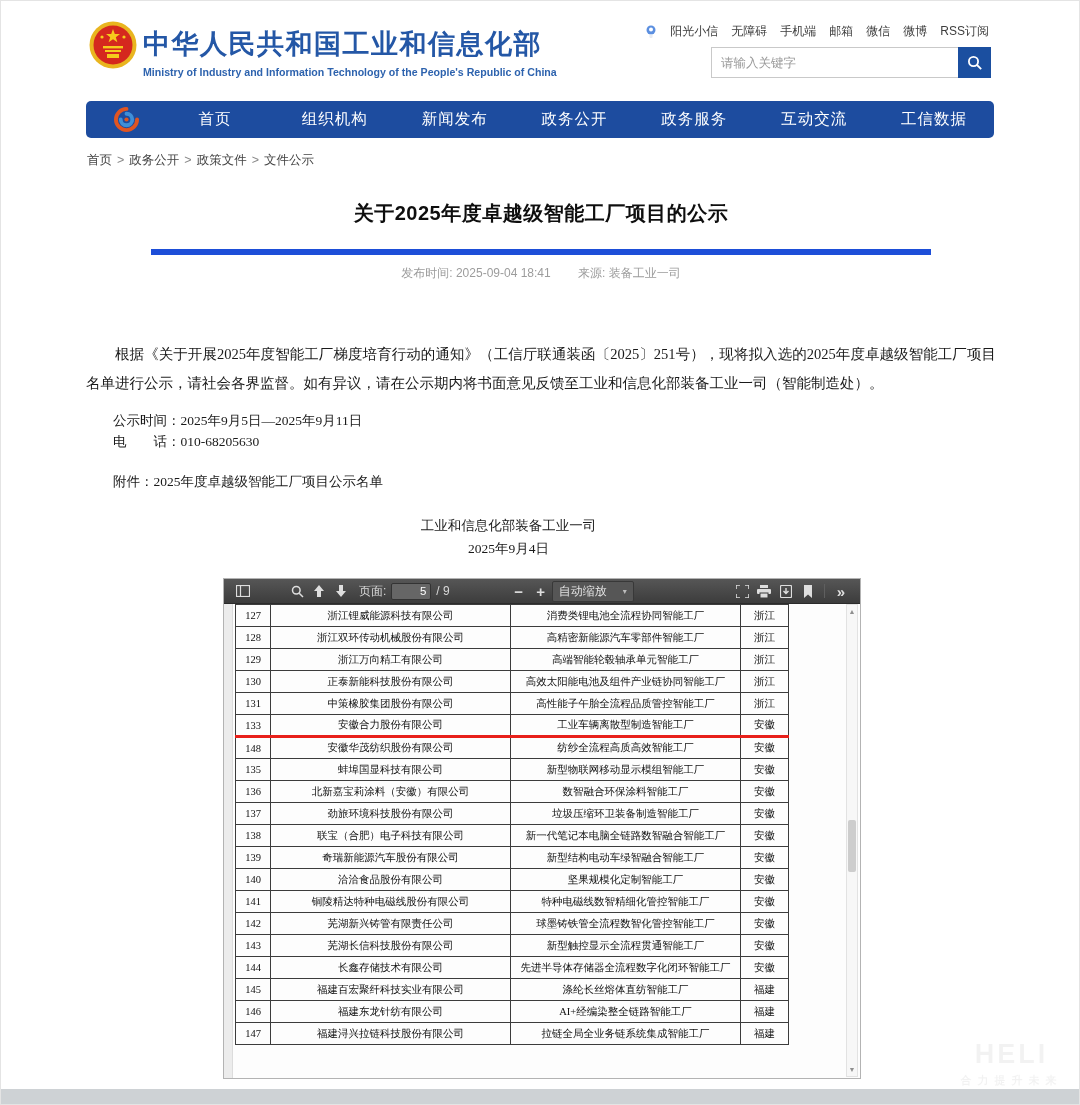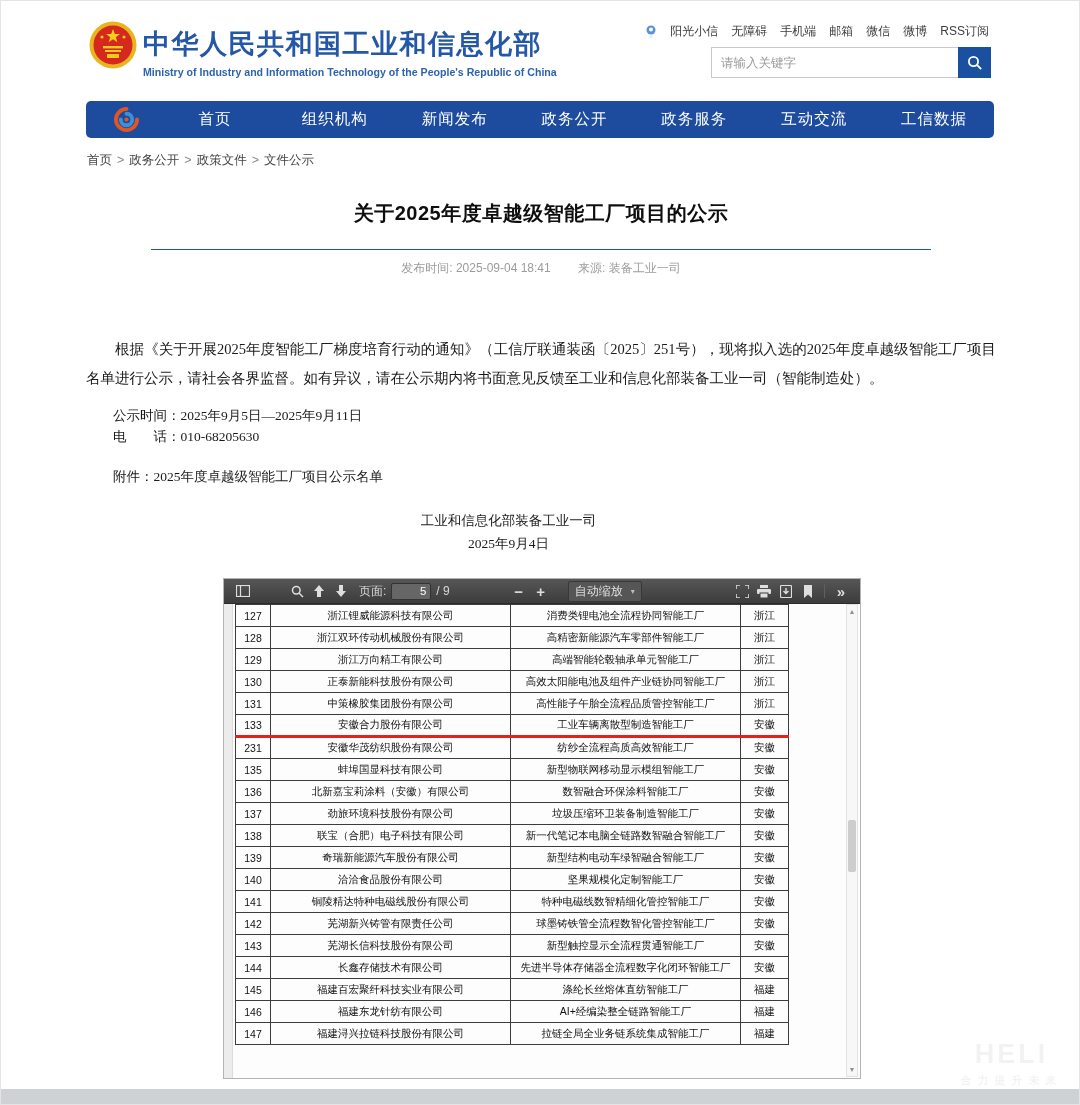--- a/index.html
+++ b/index.html
@@ -30,21 +30,21 @@
   .nav-item { flex:1; text-align:center; color:#fff; font-size:15.5px; letter-spacing:1px; cursor:pointer; }
 
   
   .breadcrumb { position:absolute; left:86px; top:151px; font-size:12.5px; color:#444; }
   .breadcrumb span.sep { color:#888; margin:0 5px; }
   .breadcrumb a { color:#444; text-decoration:none; cursor:pointer; }
 
   
   .article { position:absolute; left:85px; top:199px; width:910px; font-family:"Liberation Serif", serif; color:#1a1a1a; }
   .article-title { font-family:"Liberation Sans", sans-serif; text-align:center; font-size:20px; font-weight:bold; color:#0e0e0e; letter-spacing:0.5px; }
-  .meta-wrap { margin:22px 65px 0; border-top:1px solid #1d4ed8; padding-top:10px; text-align:center;
+  .meta-wrap { margin:22px 65px 0; border-top:6px solid #1d4ed8; padding-top:10px; text-align:center;
                font-family:"Liberation Sans", sans-serif; font-size:12px; color:#9c9c9c; }
   .meta-wrap span { margin:0 12px; }
   .body-para { margin-top:58px; font-size:14.5px; line-height:29px; text-indent:2em; text-align:justify; }
   .info-lines { margin-top:13px; }
   .info-lines p { line-height:20.5px; font-size:13.5px; text-indent:2em; }
   .attach { margin-top:21px; font-size:13.5px; text-indent:2em; }
   .sign { margin-top:26px; text-align:center; padding-right:65px; font-size:13.5px; }
   .sign-date { margin-top:5px; text-align:center; padding-right:65px; font-size:13.5px; }
 
   
@@ -54,30 +54,30 @@
   .tb-btn { background:none; border:none; color:#dedede; display:flex; align-items:center; justify-content:center;
             width:22px; height:21px; cursor:pointer; }
   .tb-btn svg { display:block; }
   .tb-gap { width:32px; }
   .tb-div { width:1px; height:14px; background:#2c2c2c; border-right:1px solid #5f5f5f; margin:0 5px; }
   .tb-label { margin:0 5px 0 7px; color:#d8d8d8; }
   .page-input { width:40px; height:17px; background:#666; border:1px solid #333; border-radius:2px; color:#fff;
                 font-size:11.5px; text-align:right; padding:0 4px; outline:none; }
   .page-total { margin-left:5px; color:#d8d8d8; }
   .zoom-select { height:21px; background:#565656; border:1px solid #383838; border-radius:2px; color:#e2e2e2;
-                 font-size:12px; padding:0 6px; margin-left:16px; display:flex; align-items:center; gap:8px; cursor:pointer; }
+                 font-size:12px; padding:0 6px; margin-left:0; display:flex; align-items:center; gap:16px; cursor:pointer; }
   .zoom-caret { font-size:8px; color:#bdbdbd; }
   .tb-right { margin-left:auto; display:flex; align-items:center; }
   .tb-text { font-size:15px; font-weight:bold; color:#dedede; line-height:1; }
 
   .pdf-body { position:absolute; left:0; right:0; top:25px; bottom:0; background:#fdfdfd; overflow:hidden; }
   .pdf-left-strip { position:absolute; left:0; top:0; bottom:0; width:9px; background:#ececec; border-right:1px solid #dcdcdc; }
 
   .pdf-table { position:absolute; left:11px; top:0; border-collapse:collapse; table-layout:fixed; width:553px;
-               font-family:Liberation Sans, sans-serif; }
+               font-family:Liberation Serif, serif; }
   .pdf-table td { border:1px solid #3c3c3c; height:22px; text-align:center; font-size:10.5px; color:#111;
                   padding:0 2px; overflow:hidden; white-space:nowrap; }
   .c-no { width:35px; } .c-company { width:240px; } .c-project { width:230px; } .c-prov { width:48px; }
   tr.hl td { border-bottom:3px solid #e8201a; }
 
   .vscroll { position:absolute; top:0; right:2px; bottom:1px; width:12px; background:#f7f7f7; border:1px solid #e2e2e2; }
   .vs-arrow { position:absolute; left:0; right:0; text-align:center; font-size:7px; color:#8f8f8f; cursor:pointer; }
   .vs-up { top:3px; } .vs-down { bottom:3px; }
   .vs-thumb { position:absolute; left:1px; right:1px; top:215px; height:52px; background:#cdcdcd; border-radius:2px; cursor:pointer; }
 
@@ -268,21 +268,21 @@
     <td class="c-project">高性能子午胎全流程品质管控智能工厂</td>
     <td class="c-prov">浙江</td>
   </tr>
             <tr class="hl">
     <td class="c-no">133</td>
     <td class="c-company">安徽合力股份有限公司</td>
     <td class="c-project">工业车辆离散型制造智能工厂</td>
     <td class="c-prov">安徽</td>
   </tr>
             <tr>
-    <td class="c-no">231</td>
+    <td class="c-no">148</td>
     <td class="c-company">安徽华茂纺织股份有限公司</td>
     <td class="c-project">纺纱全流程高质高效智能工厂</td>
     <td class="c-prov">安徽</td>
   </tr>
             <tr>
     <td class="c-no">135</td>
     <td class="c-company">蚌埠国显科技有限公司</td>
     <td class="c-project">新型物联网移动显示模组智能工厂</td>
     <td class="c-prov">安徽</td>
   </tr>

